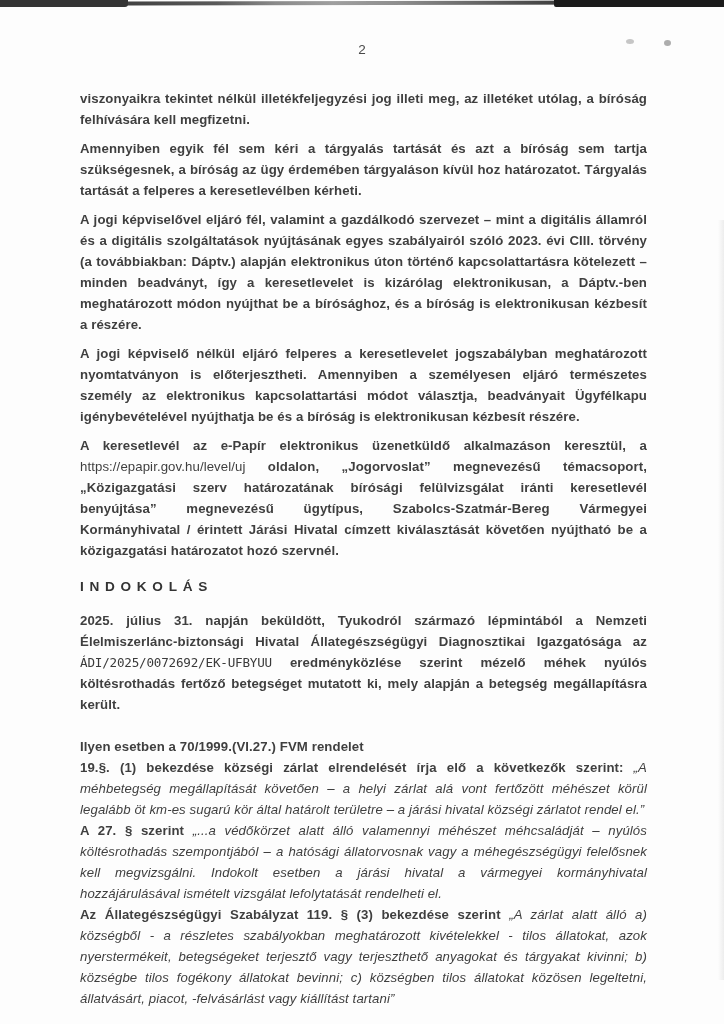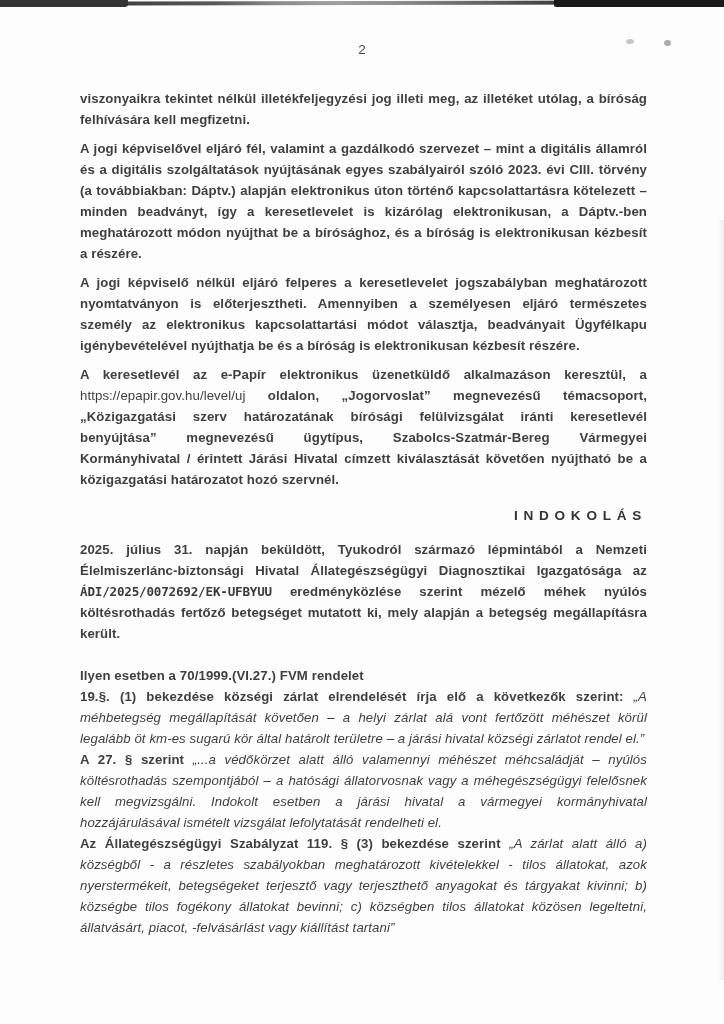--- a/index.html
+++ b/index.html
@@ -49,51 +49,52 @@
   .doc{
     position:absolute;top:88px;left:80px;width:567px;
     font-size:13.2px;line-height:21px;
     text-align:justify;
     letter-spacing:.1px;
   }
   .doc p{margin:0 0 8px;}
   .doc p.tight{margin:0;}
   .doc p.gap-after{margin:0 0 21px;}
   .heading{
-    text-align:right;font-weight:bold;font-size:13.6px;
+    text-align:left;font-weight:bold;font-size:13.6px;
     letter-spacing:.42em;color:#333;
     margin:15px 0 13px;
   }
   .seg-n{font-style:normal;font-weight:bold;}
   .seg-i{font-style:italic;}
   a.seg-l{
     color:inherit;cursor:pointer;
     text-underline-offset:2px;
   }
   .seg-r{
     font-family:"DejaVu Sans Mono","Liberation Mono",monospace;
-    font-weight:bold;font-size:12.6px;letter-spacing:-0.2px;color:#3a3a3a;
+    font-weight:normal;font-size:12.6px;letter-spacing:-0.2px;color:#3a3a3a;
     white-space:nowrap;
   }
 </style>
 </head>
 <body>
 
 <div class="sheet">
   <div class="scan-top-line"></div>
   <div class="scan-top-left"></div>
   <div class="scan-top-right"></div>
   <div class="speck speck-1"></div>
   <div class="speck speck-2"></div>
   <div class="edge-shade-right"></div>
 
   <div class="page-number">2</div>
 
   <div class="doc" id="doc-body">
       <p><span class="seg-n">viszonyaikra tekintet nélkül illetékfeljegyzési jog illeti meg, az illetéket utólag, a bíróság felhívására kell megfizetni.</span></p>
+      <p><span class="seg-n">Amennyiben egyik fél sem kéri a tárgyalás tartását és azt a bíróság sem tartja szükségesnek, a bíróság az ügy érdemében tárgyaláson kívül hoz határozatot. Tárgyalás tartását a felperes a keresetlevélben kérheti.</span></p>
       <p><span class="seg-n">A jogi képviselővel eljáró fél, valamint a gazdálkodó szervezet – mint a digitális államról és a digitális szolgáltatások nyújtásának egyes szabályairól szóló 2023. évi CIII. törvény (a továbbiakban: Dáptv.) alapján elektronikus úton történő kapcsolattartásra kötelezett – minden beadványt, így a keresetlevelet is kizárólag elektronikusan, a Dáptv.-ben meghatározott módon nyújthat be a bírósághoz, és a bíróság is elektronikusan kézbesít a részére.</span></p>
       <p><span class="seg-n">A jogi képviselő nélkül eljáró felperes a keresetlevelet jogszabályban meghatározott nyomtatványon is előterjesztheti. Amennyiben a személyesen eljáró természetes személy az elektronikus kapcsolattartási módot választja, beadványait Ügyfélkapu igénybevételével nyújthatja be és a bíróság is elektronikusan kézbesít részére.</span></p>
       <p><span class="seg-n">A keresetlevél az e-Papír elektronikus üzenetküldő alkalmazáson keresztül, a </span><a class="seg-l">https://epapir.gov.hu/level/uj</a><span class="seg-n"> oldalon, „Jogorvoslat” megnevezésű témacsoport, „Közigazgatási szerv határozatának bírósági felülvizsgálat iránti keresetlevél benyújtása” megnevezésű ügytípus, Szabolcs-Szatmár-Bereg Vármegyei Kormányhivatal / érintett Járási Hivatal címzett kiválasztását követően nyújtható be a közigazgatási határozatot hozó szervnél.</span></p>
       <div class="heading">INDOKOLÁS</div>
       <p class="gap-after"><span class="seg-n">2025. július 31. napján beküldött, Tyukodról származó lépmintából a Nemzeti Élelmiszerlánc-biztonsági Hivatal Állategészségügyi Diagnosztikai Igazgatósága az </span><span class="seg-r">ÁDI/2025/0072692/EK-UFBYUU</span><span class="seg-n"> eredményközlése szerint mézelő méhek nyúlós költésrothadás fertőző betegséget mutatott ki, mely alapján a betegség megállapításra került.</span></p>
       <p class="tight"><span class="seg-n">Ilyen esetben a 70/1999.(VI.27.) FVM rendelet</span></p>
       <p class="tight"><span class="seg-n">19.§. (1) bekezdése községi zárlat elrendelését írja elő a következők szerint: </span><span class="seg-i">„A méhbetegség megállapítását követően – a helyi zárlat alá vont fertőzött méhészet körül legalább öt km-es sugarú kör által határolt területre – a járási hivatal községi zárlatot rendel el.”</span></p>
       <p class="tight"><span class="seg-n">A 27. § szerint </span><span class="seg-i">„...a védőkörzet alatt álló valamennyi méhészet méhcsaládját – nyúlós költésrothadás szempontjából – a hatósági állatorvosnak vagy a méhegészségügyi felelősnek kell megvizsgálni. Indokolt esetben a járási hivatal a vármegyei kormányhivatal hozzájárulásával ismételt vizsgálat lefolytatását rendelheti el.</span></p>
       <p class="tight"><span class="seg-n">Az Állategészségügyi Szabályzat 119. § (3) bekezdése szerint </span><span class="seg-i">„A zárlat alatt álló a) községből - a részletes szabályokban meghatározott kivételekkel - tilos állatokat, azok nyerstermékeit, betegségeket terjesztő vagy terjeszthető anyagokat és tárgyakat kivinni; b) községbe tilos fogékony állatokat bevinni; c) községben tilos állatokat közösen legeltetni, állatvásárt, piacot, -felvásárlást vagy kiállítást tartani”</span></p>
     </div>

